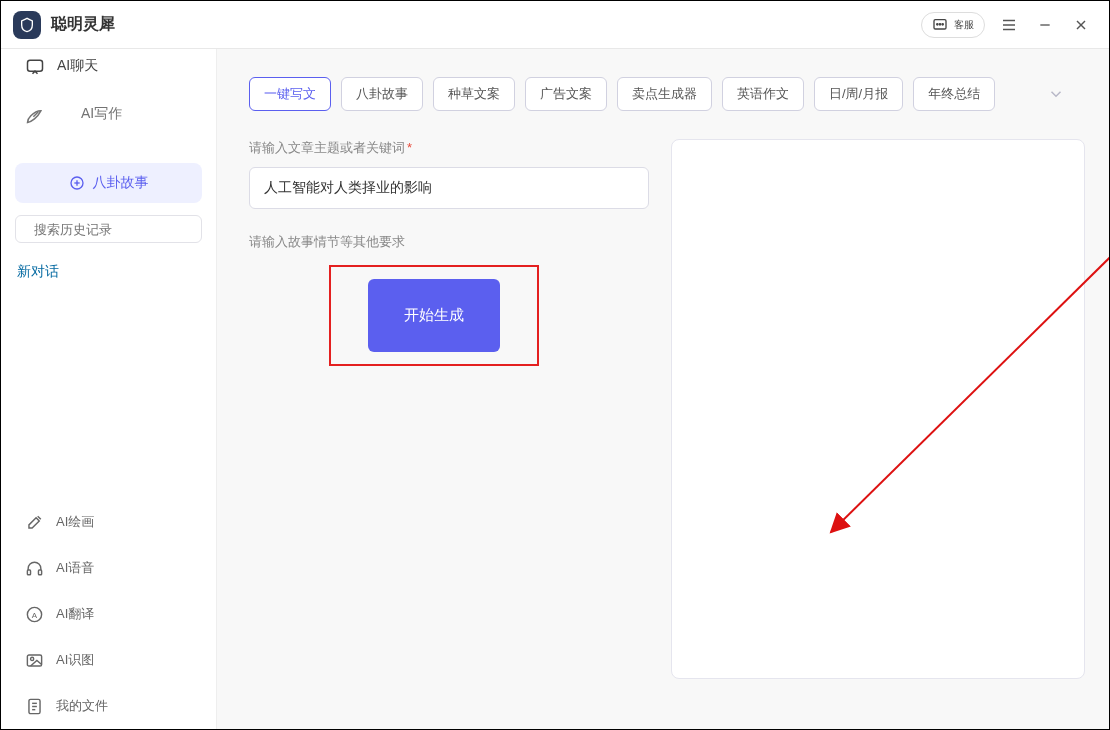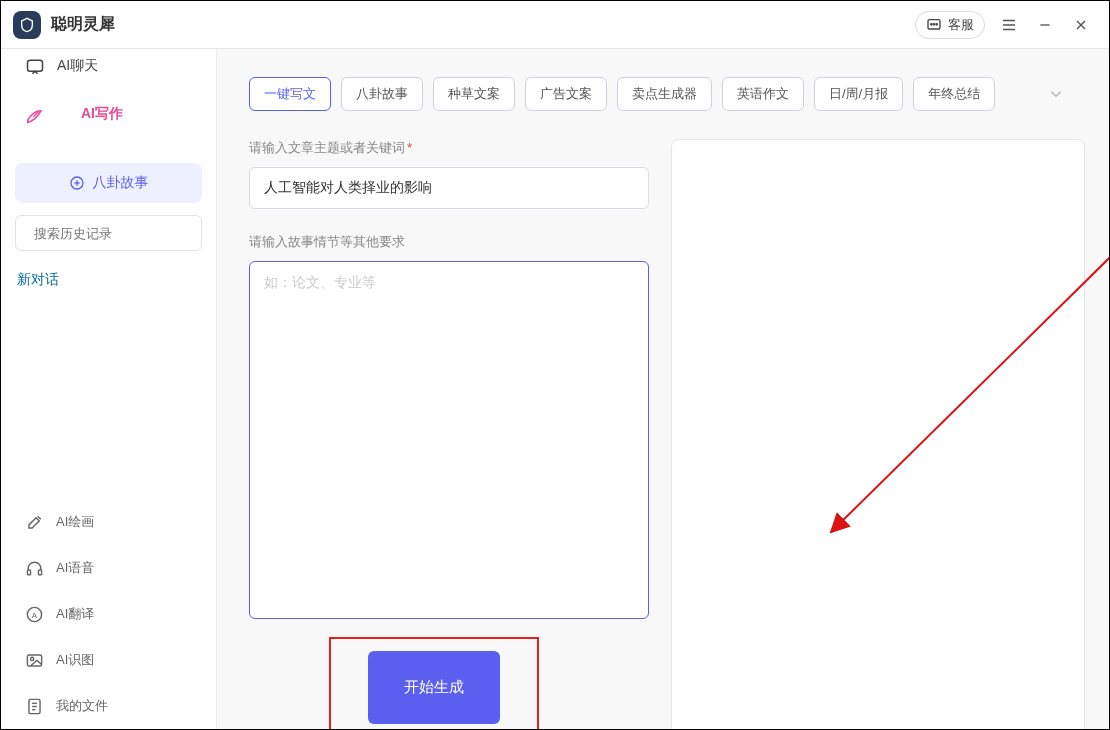--- a/index.html
+++ b/index.html
@@ -36,21 +36,21 @@
       color: #333;
       flex: 1;
     }
     .support-btn {
       display: flex;
       align-items: center;
       gap: 6px;
       padding: 4px 10px;
       border: 1px solid #ddd;
       border-radius: 14px;
-      font-size: 13px;
+      font-size: 10px;
       color: #444;
       margin-right: 8px;
       cursor: pointer;
     }
     .titlebar-icons {
       display: flex;
       align-items: center;
       gap: 4px;
     }
     .winicon {
@@ -78,40 +78,40 @@
       height: 48px;
       display: flex;
       align-items: flex-start;
       gap: 12px;
       padding: 0 24px;
       color: #444;
       font-size: 14px;
       cursor: pointer;
     }
     .side-item.active {
-      color: #ec4899;
-      font-weight: 700;
+      color: #737373;
+      font-weight: 400;
       gap: 36px;
     }
     .new-chat-btn {
       margin: 10px 14px 12px;
       height: 40px;
       background: #eef0ff;
       color: #5b5fef;
       border-radius: 8px;
       display: flex;
       align-items: center;
       justify-content: center;
       gap: 8px;
       font-size: 14px;
       cursor: pointer;
     }
     .search-wrap {
       margin: 0 14px 8px;
-      height: 36px;
+      height: 28px;
       border: 1px solid #e2e2e8;
       border-radius: 6px;
       display: flex;
       align-items: center;
       padding: 0 10px;
       gap: 8px;
       color: #bbb;
       font-size: 13px;
     }
     .search-wrap input {
@@ -380,21 +380,20 @@
     </div>
 
     <div class="content-cols">
       <div class="left-col">
         <div class="label">
           <span>请输入文章主题或者关键词</span><span class="req">*</span>
         </div>
         <input class="topic-input" type="text" value="人工智能对人类择业的影响" style="">
 
         <div class="label">请输入故事情节等其他要求</div>
-        <textarea class="details-textarea" placeholder="如：论文、专业等" style=""></textarea>
 
         <div class="generate-wrap">
           <button class="generate-btn">开始生成</button>
         </div>
       </div>
 
       <div class="right-panel"></div>
     </div>
 
     <svg class="annot-arrow" width="560" height="420">

